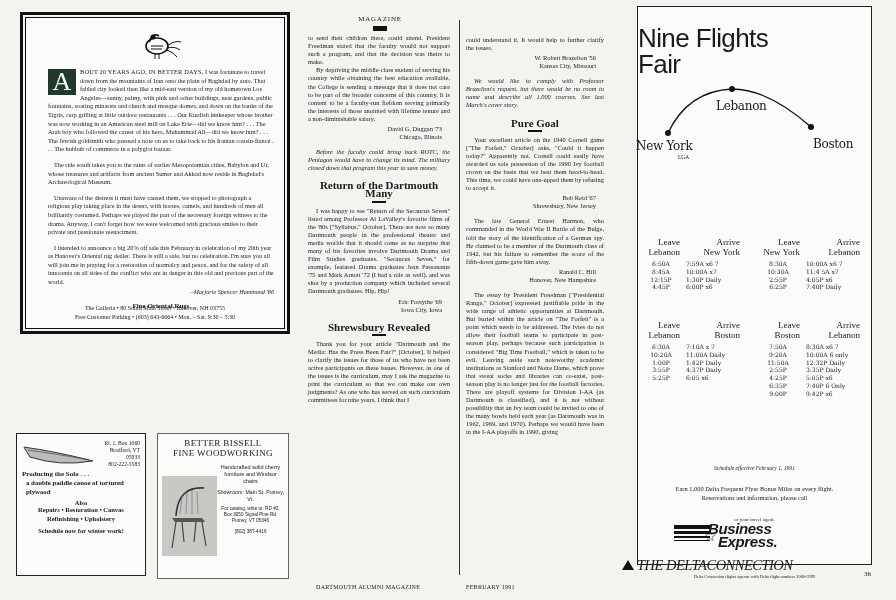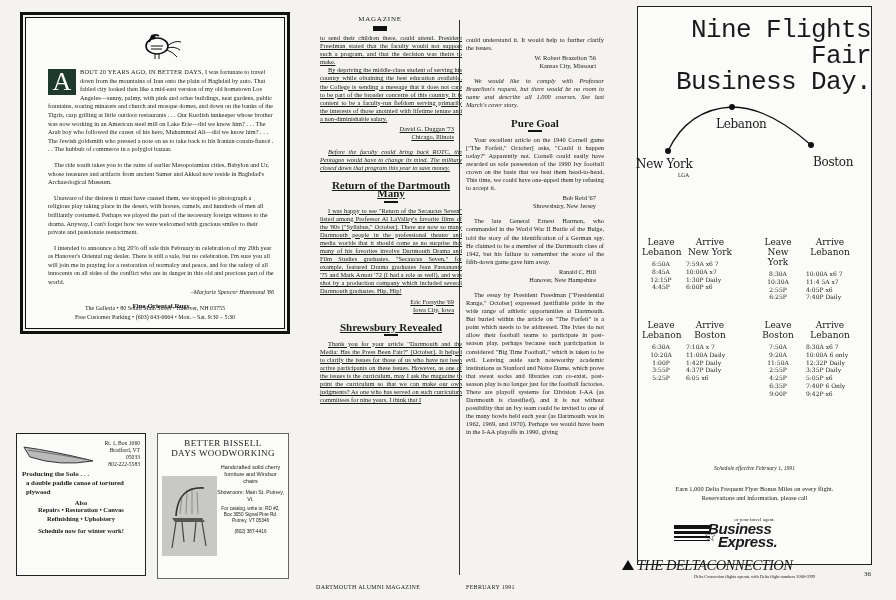--- a/index.html
+++ b/index.html
@@ -64,42 +64,42 @@
 
   .pageno-left { position: absolute; left: 18px; top: 613px; font-size: 7px; }
 
   
   .col { position: absolute; font-size: 6.4px; line-height: 8.1px; text-align: justify; }
   .col p { text-indent: 8px; }
   .col .sig { text-align: right; padding-right: 8px; line-height: 8px; margin-top: 2px; }
   .col .ed { font-style: italic; margin-top: 7px; }
   .col h3 { font-size: 11px; text-align: center; font-weight: bold; margin-top: 9px; }
   .col .rule { width: 14px; height: 2px; background: #111; margin: 3px auto 4px; }
-  .col1 { left: 320px; top: 28px; width: 142px; text-decoration: underline; }
+  .col1 { left: 308px; top: 28px; width: 142px; }
   .col2 { left: 466px; top: 6px; width: 138px; }
   .letters-head { position: absolute; left: 340px; top: 15px; width: 80px; text-align: center; font-size: 7px; letter-spacing: .8px; }
   .letters-bar { position: absolute; left: 373px; top: 26px; width: 14px; height: 5px; background: #111; }
   .col1 { top: 34px; }
   .gutter-line { position: absolute; left: 459px; top: 20px; width: 1px; height: 555px; background: #333; }
   .footer-mag { position: absolute; left: 316px; top: 584px; font-size: 6px; letter-spacing: .3px; }
   .footer-date { position: absolute; left: 466px; top: 584px; font-size: 6px; letter-spacing: .3px; }
 
   
   .delta-ad {
     position: absolute; left: 637px; top: 6px; width: 235px; height: 559px;
     border: 1.5px solid #222; background: #fbfbf9;
   }
-  .delta-title { text-align: right; font-family: Liberation Mono, monospace; font-size: 26px; line-height: 26px; letter-spacing: -.6px; margin-top: 10px; }
+  .delta-title { text-align: left; font-family: Liberation Sans, sans-serif; font-size: 26px; line-height: 26px; letter-spacing: -.6px; margin-top: 18px; }
   .route { position: relative; height: 90px; margin-top: 4px; }
   .route svg { position: absolute; left: 0; top: 0; }
   .city { position: absolute; font-family: "DejaVu Serif", serif; font-size: 12px; letter-spacing: -.3px; }
   .lga { position: absolute; font-size: 5.5px; }
 
   .sched { position: absolute; font-family: "DejaVu Serif", serif; }
-  .sched .hd { display: flex; font-size: 9px; line-height: 10px; text-align: center; }
+  .sched .hd { display: flex; font-size: 9px; line-height: 10px; text-align: right; font-family: Liberation Serif, serif; }
   .sched .rows { display: flex; font-size: 6px; line-height: 7.8px; margin-top: 3px; }
   .sched .leave { text-align: center; }
   .sched .arrive { padding-left: 6px; }
   .sched-effective { position: absolute; left: 0; right: 0; top: 458px; text-align: center; font-size: 5.6px; font-style: italic; }
   .earn { position: absolute; left: 0; right: 0; top: 477px; text-align: center; font-size: 6.4px; line-height: 9px; }
   .phone { position: absolute; left: 0; right: 0; top: 496px; text-align: center; font-size: 11px; font-family: "DejaVu Serif", serif; }
   .travel { position: absolute; left: 0; right: 0; top: 510px; text-align: center; font-size: 5px; }
   .bx { position: absolute; left: 37px; top: 500px; width: 150px; height: 30px; }
   .bx-bars { position: absolute; left: 0; top: 2px; width: 36px; }
   .bx-bars div { background: #111; margin-bottom: 2px; }
@@ -151,21 +151,21 @@
     <div class="canoe-prod">Producing the Solo . . .</div>
     <div class="canoe-prod2">a double paddle canoe of tortured plywood</div>
     <div class="canoe-also">Also</div>
     <div class="canoe-services">Repairs  •  Restoration  •  Canvas</div>
     <div class="canoe-services">Refinishing  •  Upholstery</div>
     <div class="canoe-sched">Schedule now for winter work!</div>
   </div>
 
   <div class="wood-ad">
     <div class="wood-title">BETTER BISSELL</div>
-    <div class="wood-title">DAYS WOODWORKING</div>
+    <div class="wood-title">FINE WOODWORKING</div>
     <div class="wood-body">
       <div class="chair">
         <svg width="55" height="80" viewBox="0 0 55 80">
           <path d="M14 40 q2 -30 28 -28" fill="none" stroke="#333" stroke-width="1.6"></path>
           <path d="M18 38 l2 -18 M24 38 l1 -22 M30 38 l0 -24 M36 38 l-1 -22" stroke="#666" stroke-width=".6"></path>
           <path d="M10 42 h30 l3 4 h-30 z" fill="#555"></path>
           <path d="M14 46 l-4 26 M40 46 l4 24 M20 46 l2 20 M34 46 l-2 20" stroke="#444" stroke-width="1.2"></path>
         </svg>
       </div>
       <div class="wood-info">
@@ -225,21 +225,20 @@
   </div>
 
   <div class="gutter-line"></div>
   <div class="footer-mag">DARTMOUTH ALUMNI MAGAZINE</div>
   <div class="footer-date">FEBRUARY 1991</div>
 
   <div class="delta-ad">
     <div class="delta-title">
       <div>Nine Flights</div>
       <div>Fair</div>
-      <div>Business Day.</div>
     </div>
 
     <div class="route">
       <svg width="235" height="90" viewBox="0 0 235 90">
         <path d="M30 52 Q50 10 94 8 Q130 8 173 46" fill="none" stroke="#111" stroke-width="1.3"></path>
         <circle cx="30" cy="52" r="3" fill="#111"></circle>
         <circle cx="94" cy="8" r="3" fill="#111"></circle>
         <circle cx="173" cy="46" r="3" fill="#111"></circle>
       </svg>
       <div class="city" style="left:78px; top:18px">Lebanon</div>

